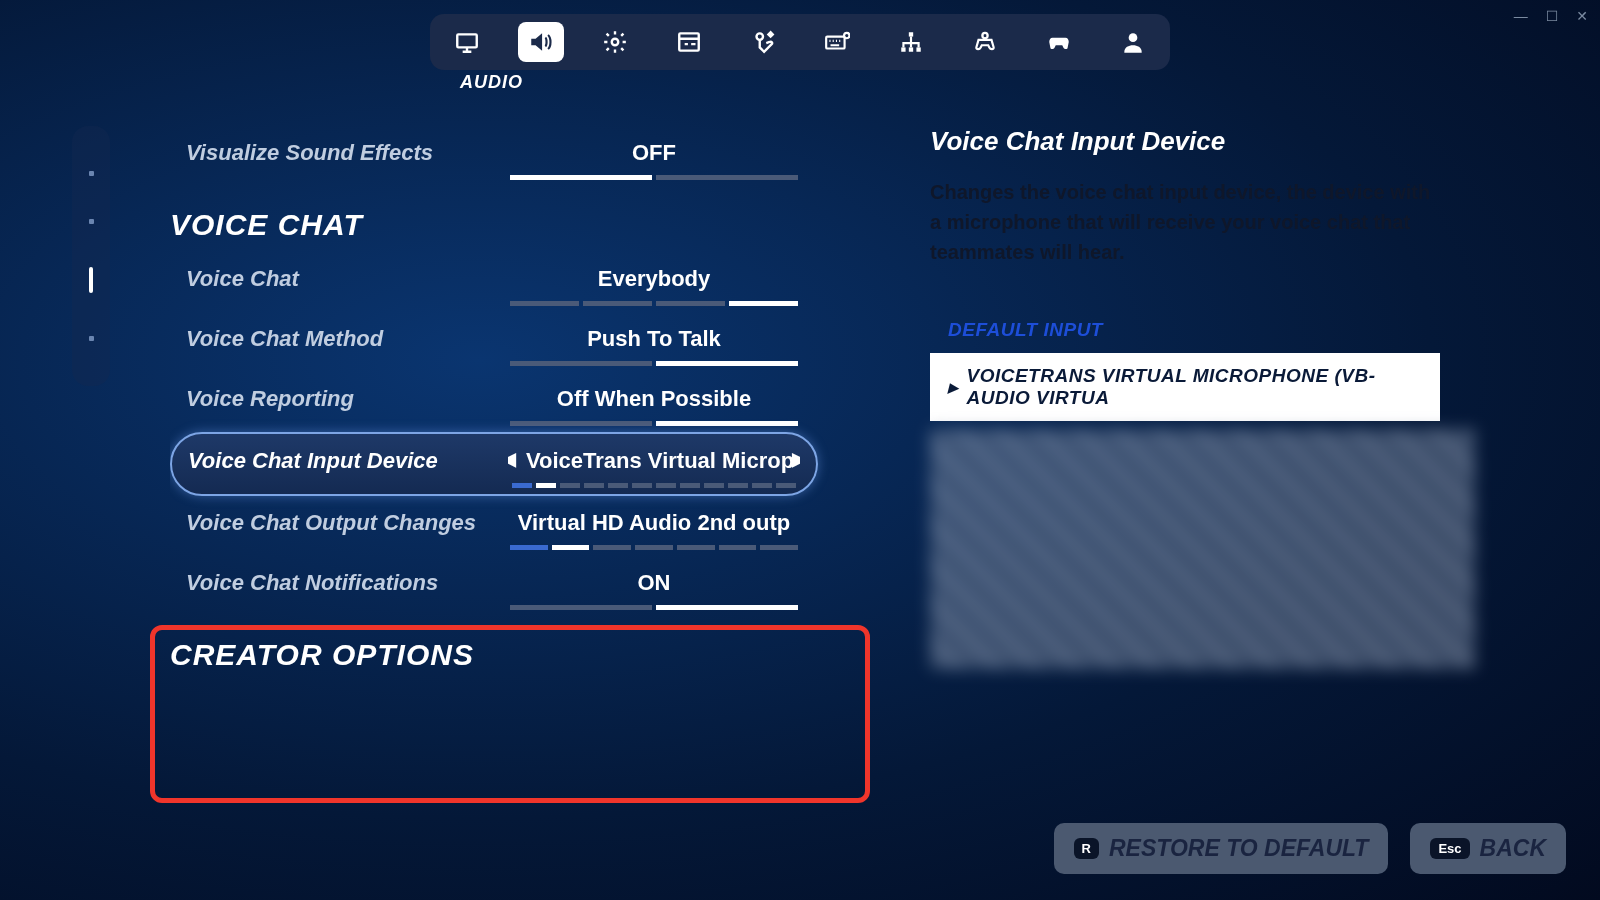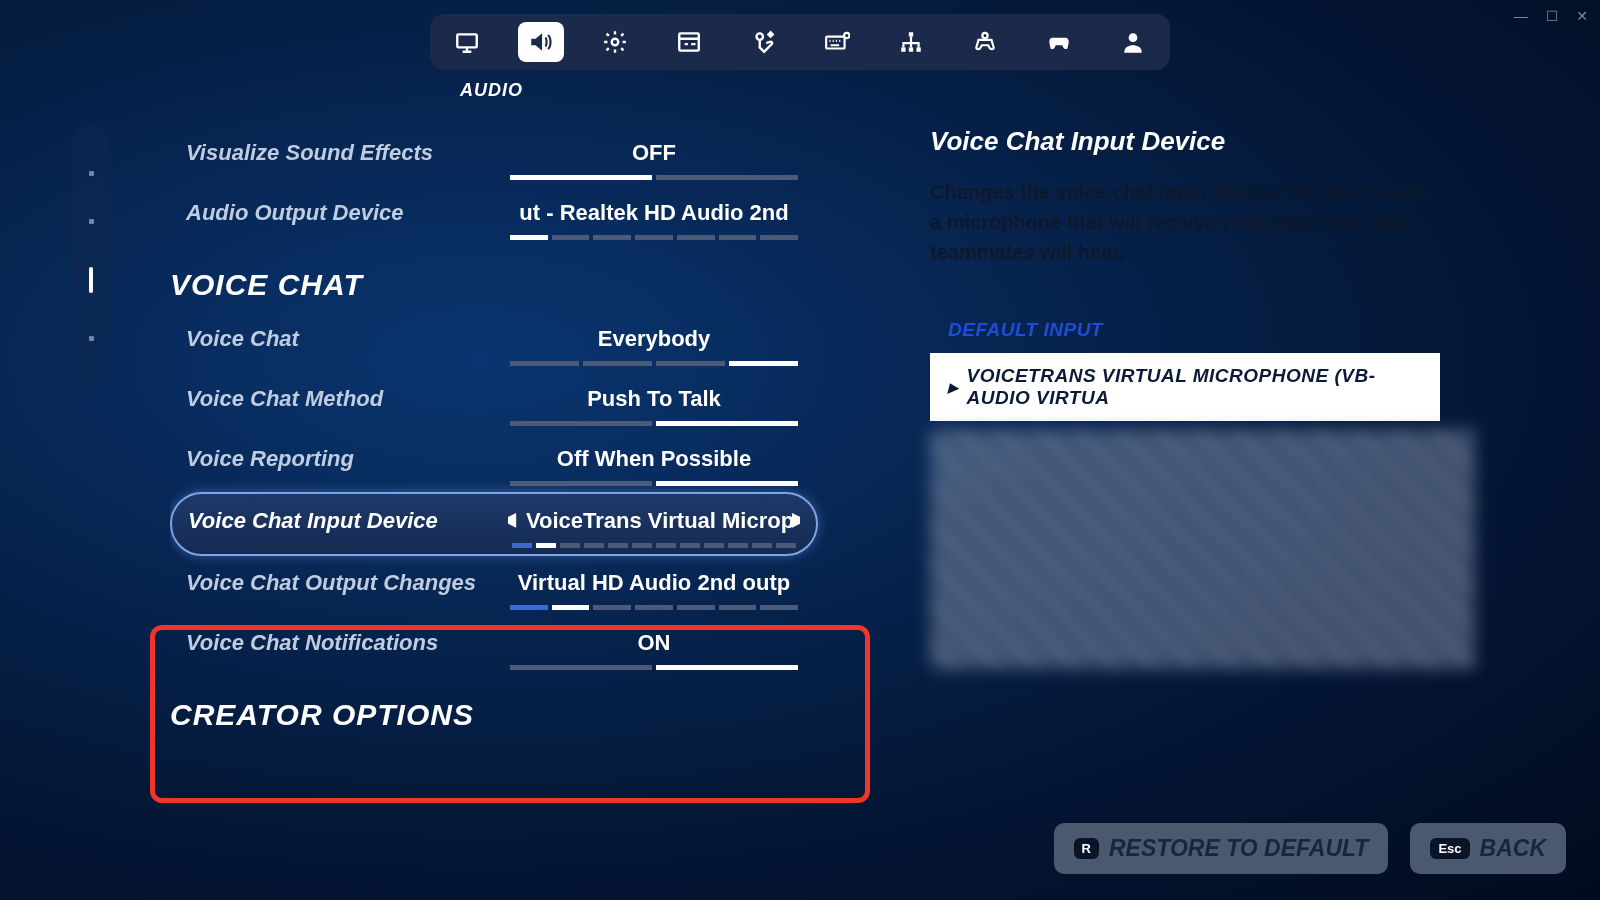--- a/index.html
+++ b/index.html
@@ -3,21 +3,21 @@
 <meta charset="utf-8">
 <style>
 *{margin:0;padding:0;box-sizing:border-box;font-family:'Arial Black',Arial,sans-serif}
 body{width:1600px;height:900px;background:radial-gradient(ellipse at 30% 40%,#0a3570 0%,#041838 60%,#020a1f 100%);color:#fff;overflow:hidden;position:relative}
 .window-controls{position:absolute;top:8px;right:12px;display:flex;gap:18px;color:#7a8aa0;font-size:14px}
 .window-controls span{cursor:pointer}
 .topbar{position:absolute;top:14px;left:50%;transform:translateX(-50%);background:#1b2a4a;border-radius:14px;padding:8px 14px;display:flex;gap:28px;align-items:center}
 .tab-icon{width:46px;height:40px;display:flex;align-items:center;justify-content:center;border-radius:8px;cursor:pointer;color:#fff}
 .tab-icon.active{background:#fff;color:#1b2a4a}
 .tab-icon svg{width:26px;height:26px}
-.tab-label{position:absolute;top:80px;left:460px;font-size:18px;font-weight:900;font-style:italic;letter-spacing:1px}
+.tab-label{position:absolute;top:72px;left:460px;font-size:18px;font-weight:900;font-style:italic;letter-spacing:1px}
 .side-indicator{position:absolute;left:72px;top:126px;width:38px;height:260px;background:rgba(20,40,80,.4);border-radius:16px;display:flex;flex-direction:column;align-items:center;justify-content:space-around;padding:24px 0}
 .side-dot{width:5px;height:5px;background:#6a85b0;border-radius:1px}
 .side-bar{width:4px;height:26px;background:#fff;border-radius:2px}
 .settings-panel{position:absolute;left:170px;top:126px;width:664px;height:730px;overflow:hidden}
 .scroll-area{height:100%;overflow-y:auto;padding-right:16px}
 .setting-row{display:flex;align-items:flex-start;padding:14px 16px 20px;position:relative}
 .setting-row.selected{background:linear-gradient(180deg,#1e3968,#142a52);border:2px solid #7da5e5;border-radius:36px;box-shadow:0 0 12px rgba(120,170,255,.4)}
 .setting-label{flex:0 0 320px;font-size:22px;font-weight:700;color:#c0cde0;font-style:italic}
 .setting-row.selected .setting-label{color:#fff}
 .setting-value{flex:1;text-align:center;font-size:22px;font-weight:600;color:#fff;position:relative;white-space:nowrap;overflow:hidden}
@@ -131,33 +131,20 @@
 <div class="settings-panel">
   <div class="scroll-area" id="rows">
       <div class="setting-row">
         <div class="setting-label">Visualize Sound Effects</div>
         <div class="setting-value">OFF</div>
         <div class="ticks">
           <div class="tick on"></div>
           <div class="tick"></div>
         </div>
       </div>
-      <div class="setting-row">
-        <div class="setting-label">Audio Output Device</div>
-        <div class="setting-value">ut - Realtek HD Audio 2nd</div>
-        <div class="ticks">
-          <div class="tick on"></div>
-          <div class="tick"></div>
-          <div class="tick"></div>
-          <div class="tick"></div>
-          <div class="tick"></div>
-          <div class="tick"></div>
-          <div class="tick"></div>
-        </div>
-      </div>
       <div class="section-head">VOICE CHAT</div>
       <div class="setting-row">
         <div class="setting-label">Voice Chat</div>
         <div class="setting-value">Everybody</div>
         <div class="ticks">
           <div class="tick"></div>
           <div class="tick"></div>
           <div class="tick"></div>
           <div class="tick on"></div>
         </div>

